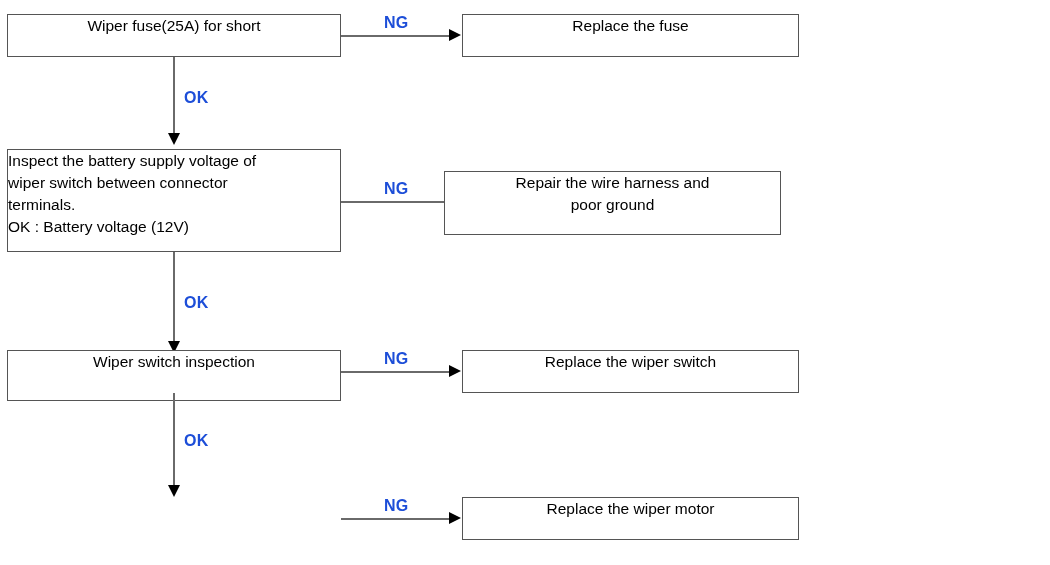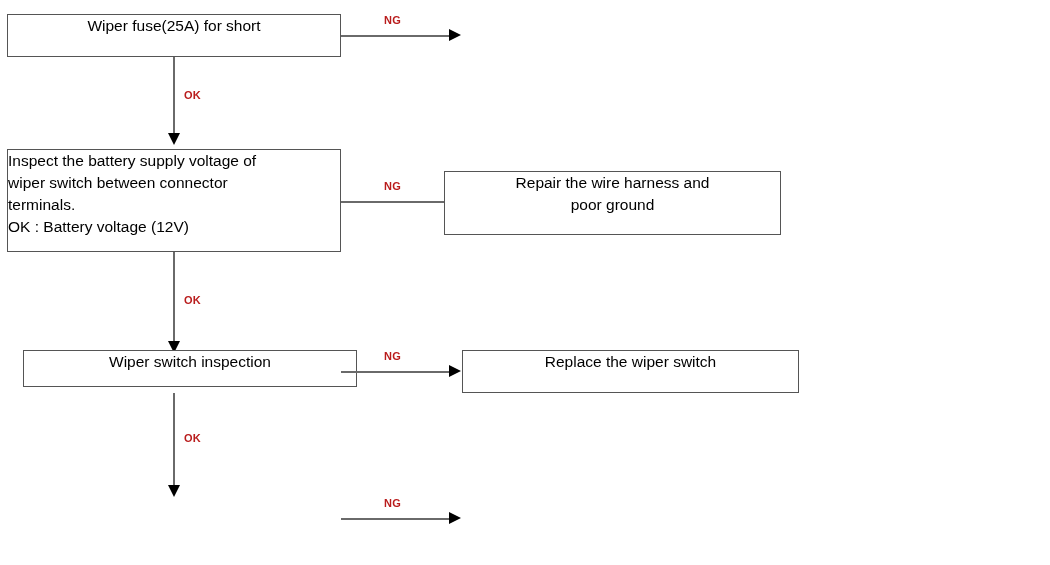--- a/index.html
+++ b/index.html
@@ -40,23 +40,23 @@
   .node-box.left {
     justify-content: flex-start;
     text-align: left;
   }
   .node-text {
     display: block;
     white-space: pre-line;
   }
   .edge-label {
     position: absolute;
-    font-size: 11px;
+    font-size: 16px;
     font-weight: bold;
-    color: #b91c1c;
+    color: #1d4ed8;
     letter-spacing: 0.2px;
     white-space: nowrap;
   }
   .conn-line {
     position: absolute;
     background: #6a6a6a;
   }
   .conn-h {
     height: 1.5px;
   }
@@ -86,20 +86,23 @@
 <div id="flow-canvas">
 
   <div class="node-box center" style="left:7px; top:14px; width:334px; height:43px;">
     <span class="node-text">Wiper fuse(25A) for short</span>
   </div>
 
   <div class="conn-line conn-h" style="left:341px; top:35px; width:110px;"></div>
   <div class="arrow-right" style="left:449px; top:29px;"></div>
   <div class="edge-label" style="left:384px; top:14px;">NG</div>
 
+  <div class="node-box center" style="left:462px; top:14px; width:337px; height:43px;">
+    <span class="node-text">Replace the fuse</span>
+  </div>
 
   <div class="conn-line conn-v" style="left:173px; top:57px; height:78px;"></div>
   <div class="arrow-down" style="left:168px; top:133px;"></div>
   <div class="edge-label" style="left:184px; top:89px;">OK</div>
 
   <div class="node-box left" style="left:7px; top:149px; width:334px; height:103px;">
     <span class="node-text">Inspect the battery supply voltage of
 wiper switch between connector
 terminals.
 OK : Battery voltage (12V)</span>
@@ -111,35 +114,38 @@
 
   <div class="node-box center" style="left:444px; top:171px; width:337px; height:64px;">
     <span class="node-text">Repair the wire harness and
 poor ground</span>
   </div>
 
   <div class="conn-line conn-v" style="left:173px; top:252px; height:92px;"></div>
   <div class="arrow-down" style="left:168px; top:341px;"></div>
   <div class="edge-label" style="left:184px; top:294px;">OK</div>
 
-  <div class="node-box center" style="left:23px; top:350px; width:334px; height:37px;">
+  <div class="node-box center" style="left:7px; top:350px; width:334px; height:51px;">
     <span class="node-text">Wiper switch inspection</span>
   </div>
 
   <div class="conn-line conn-h" style="left:341px; top:371px; width:110px;"></div>
   <div class="arrow-right" style="left:449px; top:365px;"></div>
   <div class="edge-label" style="left:384px; top:350px;">NG</div>
 
   <div class="node-box center" style="left:462px; top:350px; width:337px; height:43px;">
     <span class="node-text">Replace the wiper switch</span>
   </div>
 
   <div class="conn-line conn-v" style="left:173px; top:393px; height:95px;"></div>
   <div class="arrow-down" style="left:168px; top:485px;"></div>
   <div class="edge-label" style="left:184px; top:432px;">OK</div>
 
 
   <div class="conn-line conn-h" style="left:341px; top:518px; width:110px;"></div>
   <div class="arrow-right" style="left:449px; top:512px;"></div>
   <div class="edge-label" style="left:384px; top:497px;">NG</div>
 
+  <div class="node-box center" style="left:462px; top:497px; width:337px; height:43px;">
+    <span class="node-text">Replace the wiper motor</span>
+  </div>
 
 </div>
 
 </body></html>

